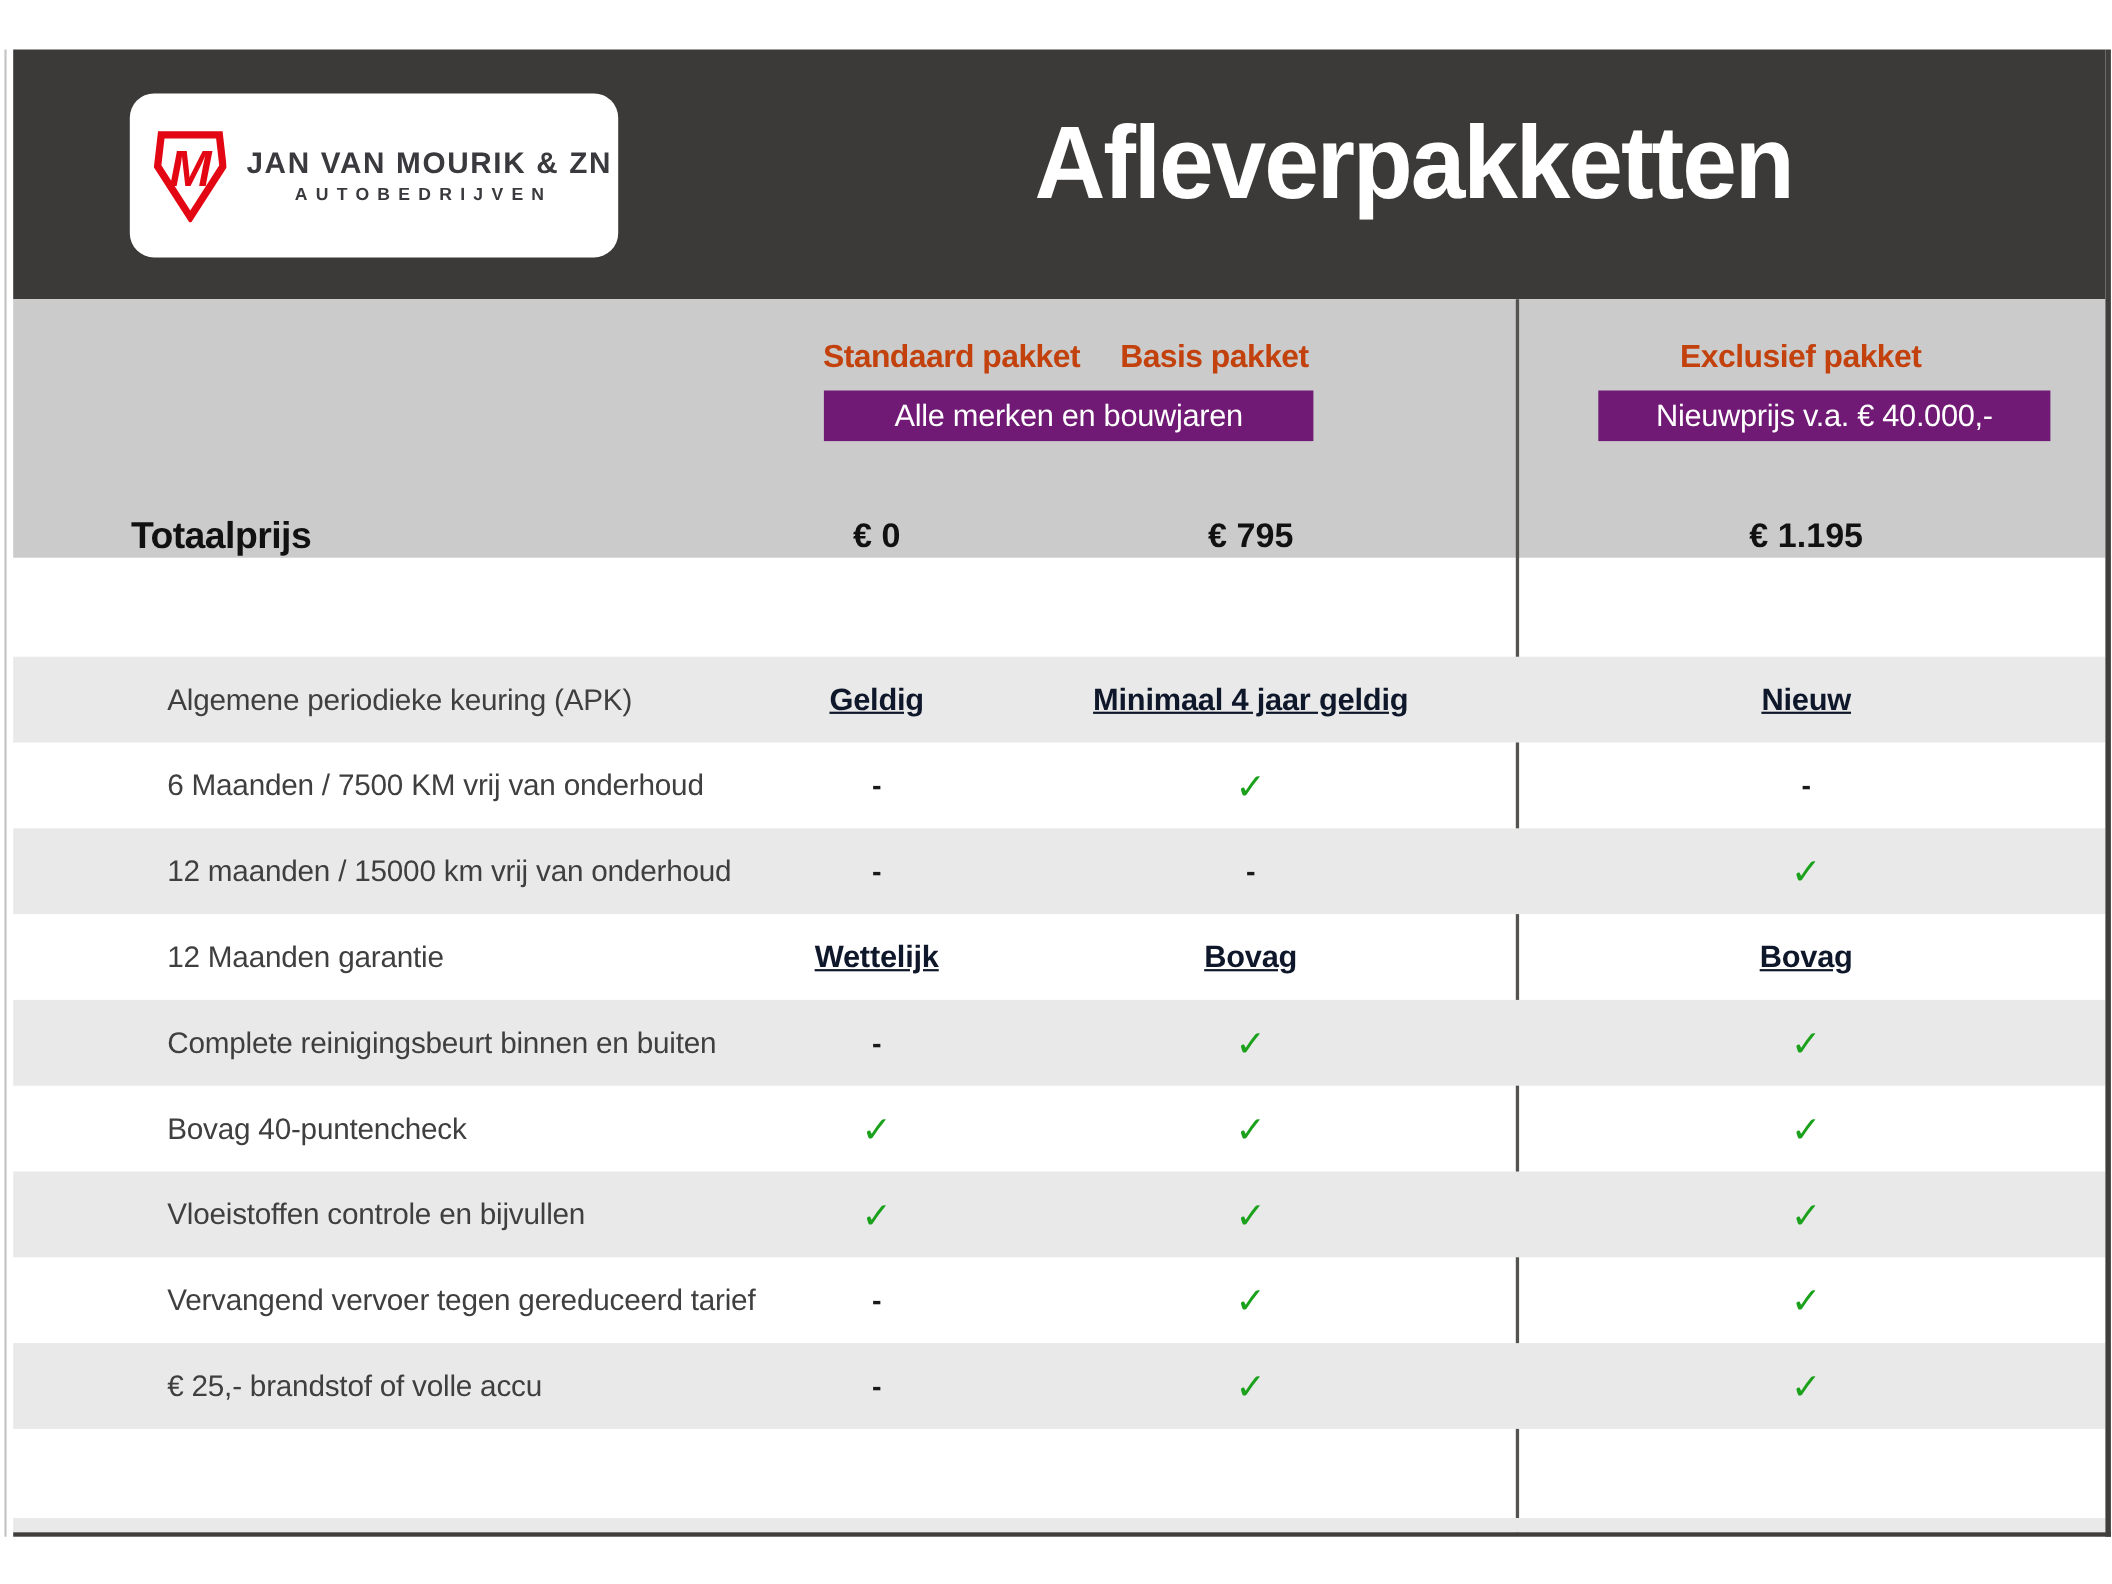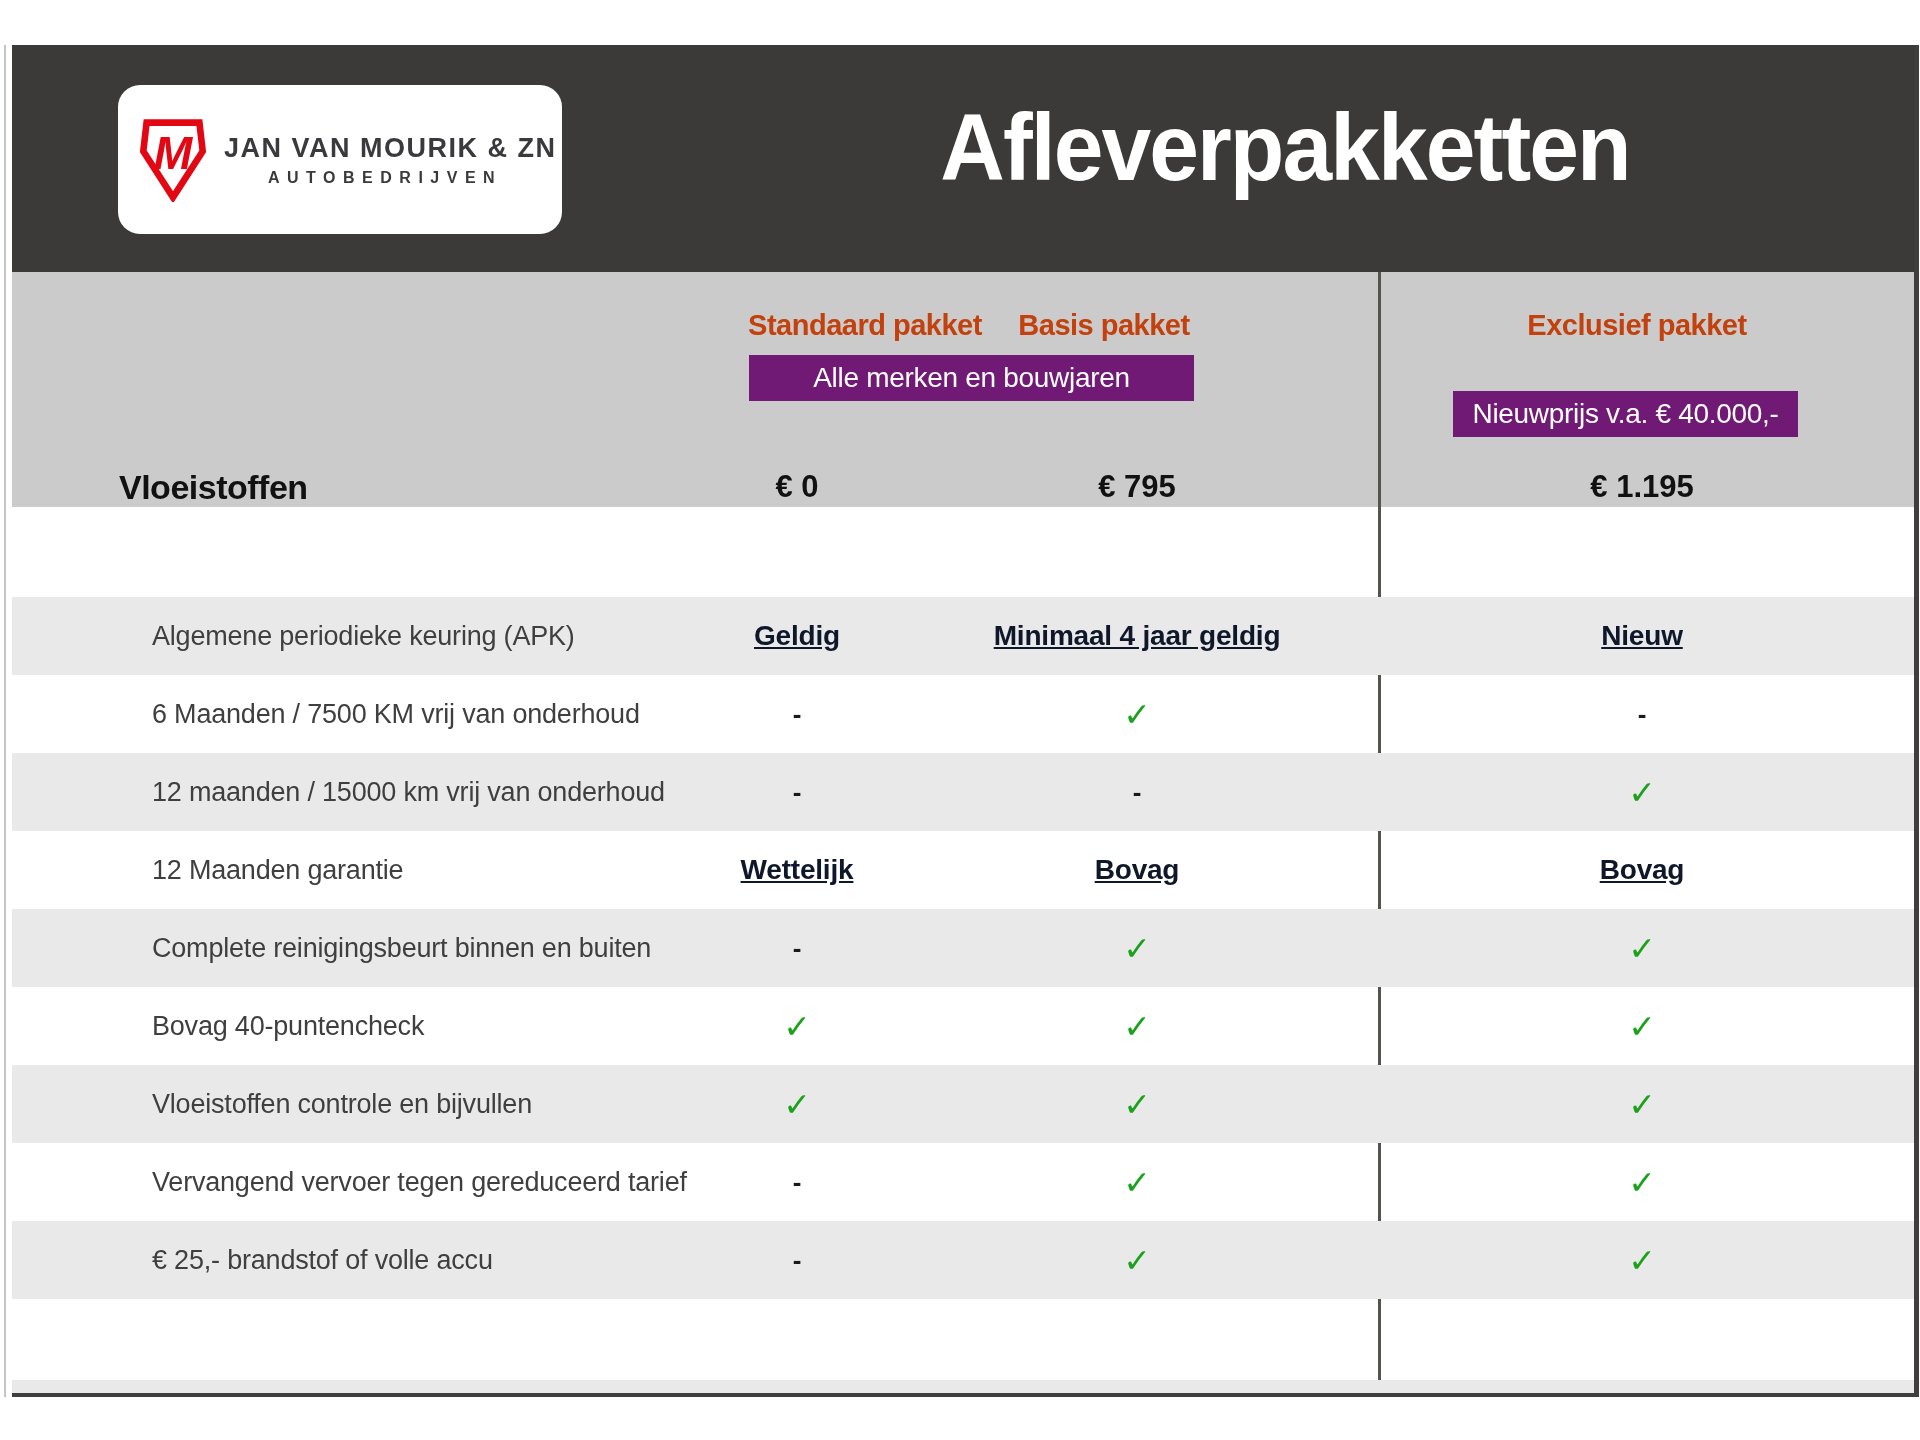--- a/index.html
+++ b/index.html
@@ -32,21 +32,21 @@
   
   .gray-band{left:12px;top:272px;width:1902px;height:235px;background:#cbcbcb;}
   .col-header{top:306px;height:38px;display:flex;align-items:center;justify-content:center;
     font-size:29px;font-weight:bold;color:#c2410c;letter-spacing:-0.5px;white-space:nowrap;}
   .hB{left:715px;width:300px;}
   .hC{left:954px;width:300px;}
   .hD{left:1487px;width:300px;}
   .badge{top:355px;height:46px;background:#701a75;display:flex;align-items:center;justify-content:center;
     font-size:28px;font-weight:normal;color:#ffffff;letter-spacing:-0.3px;white-space:nowrap;}
   .badge1{left:749px;width:445px;}
-  .badge2{left:1453px;width:345px;margin-top:36px;}
+  .badge2{left:1453px;width:411px;}
   .totals-label{left:119px;top:466px;height:42px;display:flex;align-items:center;
     font-size:34px;font-weight:bold;color:#111;letter-spacing:-0.5px;}
   .total-val{top:466px;height:42px;display:flex;align-items:center;justify-content:center;
     font-size:31px;font-weight:bold;color:#111;white-space:nowrap;}
   .tB{left:647px;width:300px;}
   .tC{left:987px;width:300px;}
   .tD{left:1492px;width:300px;}
 
   
   .divider{left:1378px;top:272px;width:3px;height:1121px;background:#555350;}
@@ -86,21 +86,21 @@
 
   <div class="abs page-title">Afleverpakketten</div>
 
   <div class="abs gray-band"></div>
   <div class="abs col-header hB">Standaard pakket</div>
   <div class="abs col-header hC">Basis pakket</div>
   <div class="abs col-header hD">Exclusief pakket</div>
   <div class="abs badge badge1">Alle merken en bouwjaren</div>
   <div class="abs badge badge2">Nieuwprijs v.a. € 40.000,-</div>
 
-  <div class="abs totals-label">Vloeistoffen</div>
+  <div class="abs totals-label">Totaalprijs</div>
   <div class="abs total-val tB">€ 0</div>
   <div class="abs total-val tC">€ 795</div>
   <div class="abs total-val tD">€ 1.195</div>
 
   <div class="abs divider"></div>
 
   <div class="abs row r-light" style="top:597px">
     <div class="row-label">
         <span>Algemene periodieke keuring (APK)</span>
       </div>

